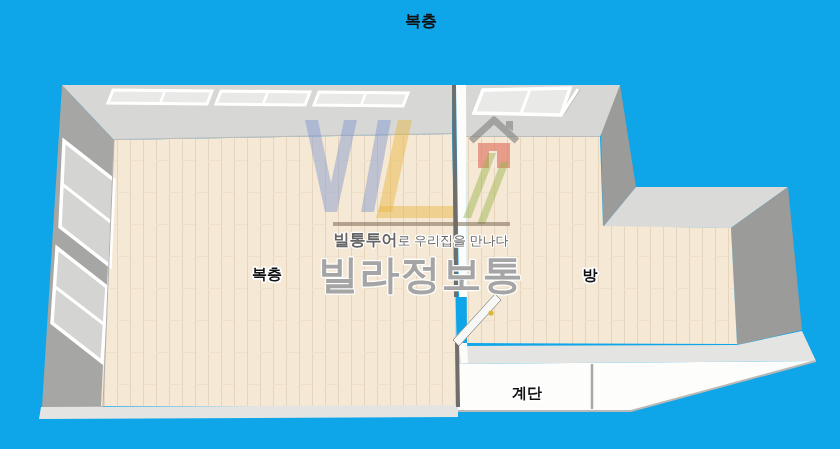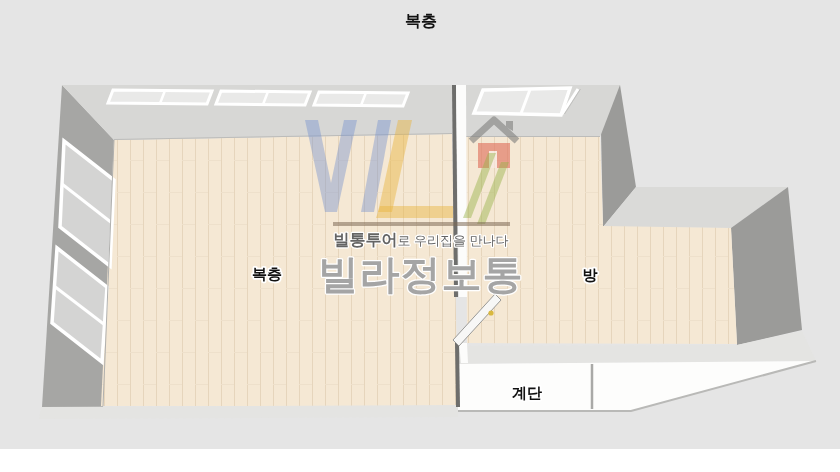--- a/index.html
+++ b/index.html
@@ -1,17 +1,17 @@
 <!DOCTYPE html>
 <html><head>
 <meta charset="utf-8">
 <style>
   html,body{margin:0;padding:0;background:#ffffff;}
   body{font-family:"Liberation Sans","DejaVu Sans",sans-serif;}
-  .stage{position:relative;width:840px;height:449px;background:#e5e5e5;overflow:hidden;}
+  .stage{position:relative;width:840px;height:449px;background:#0ea5e9;overflow:hidden;}
   svg{display:block;}
   text{font-family:"Liberation Sans","DejaVu Sans",sans-serif;}
   .halo{paint-order:stroke;stroke:#ffffff;stroke-width:3.5px;stroke-linejoin:round;}
   .halo2{paint-order:stroke;stroke:#ffffff;stroke-width:2.5px;stroke-linejoin:round;}
 </style>
 </head>
 <body>
 
 <div class="stage">
 <svg width="840" height="472" viewBox="0 0 840 472">

